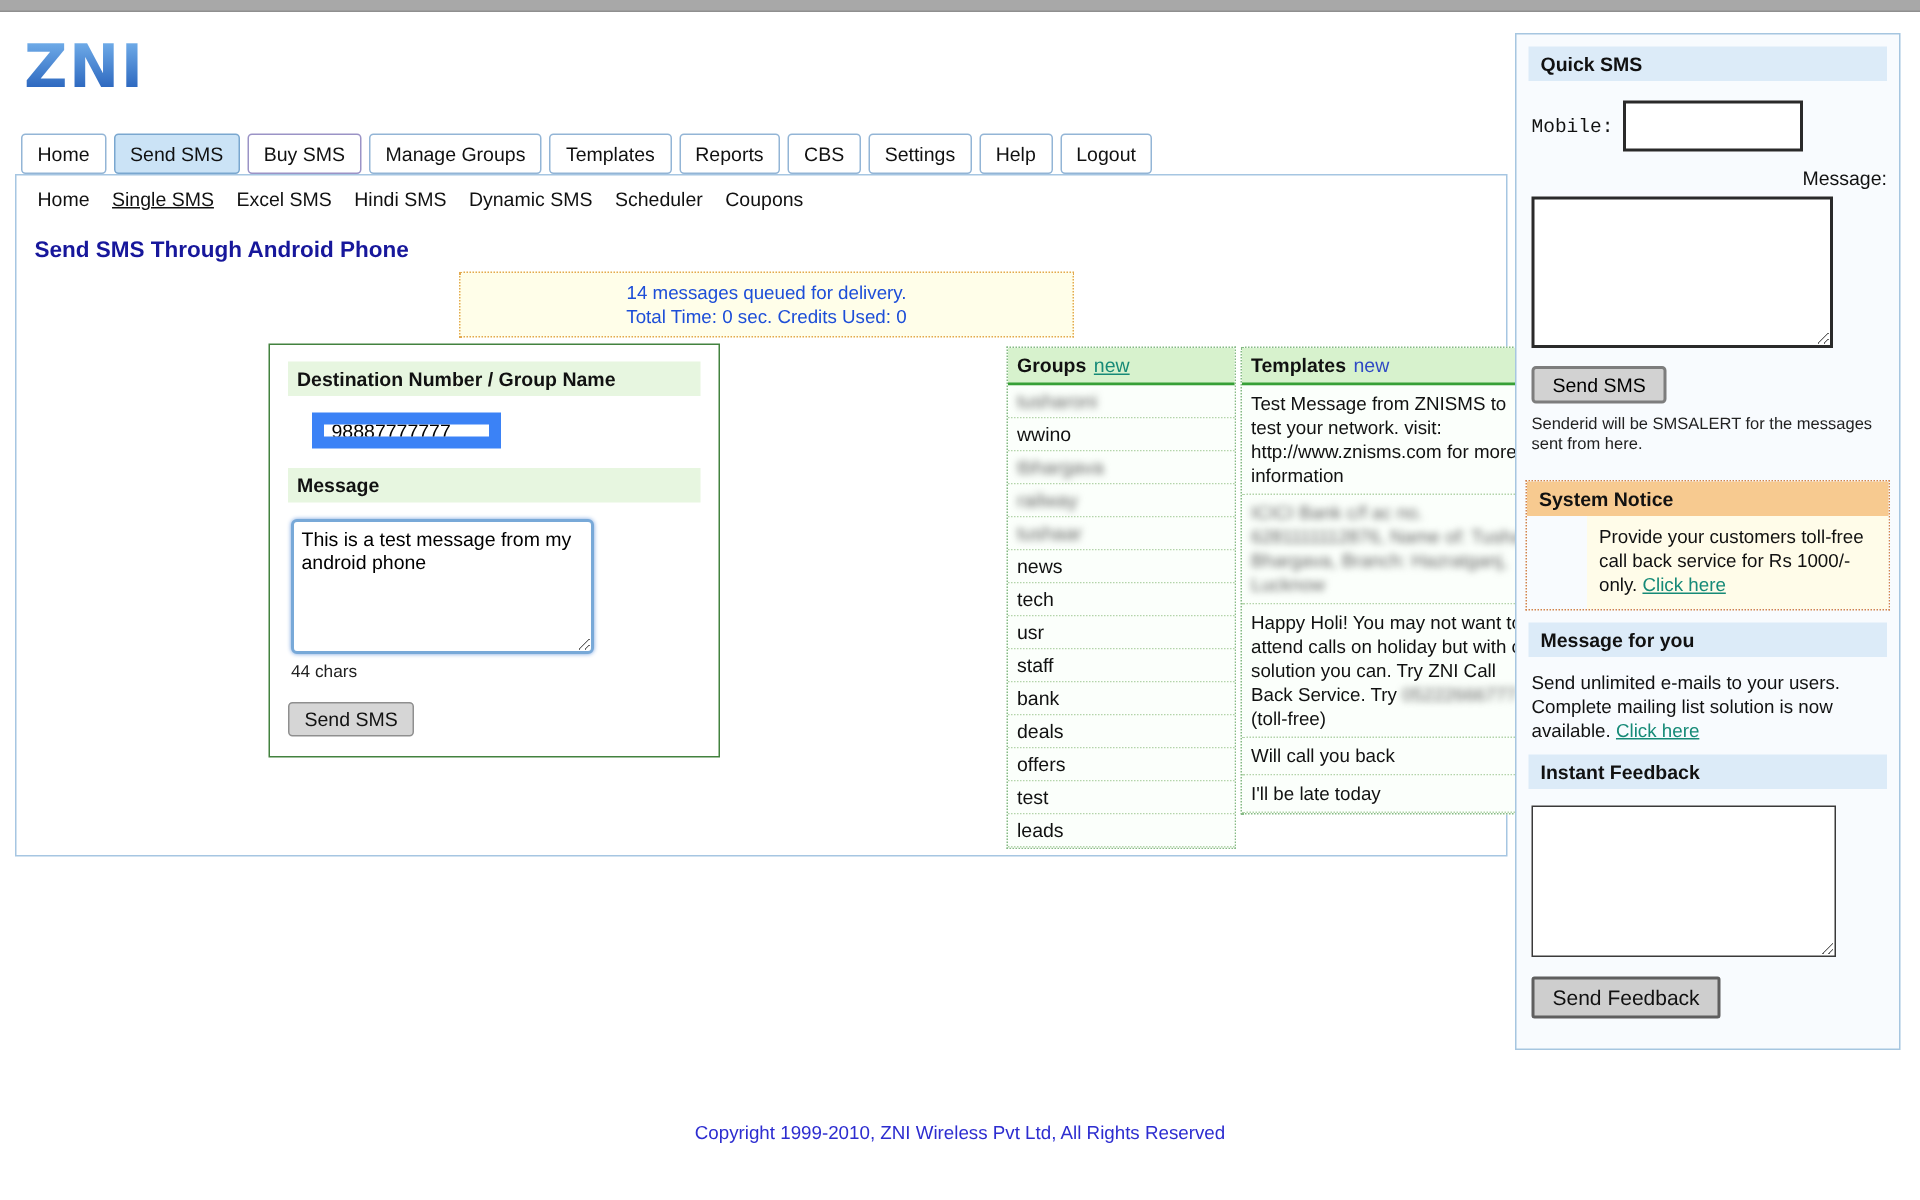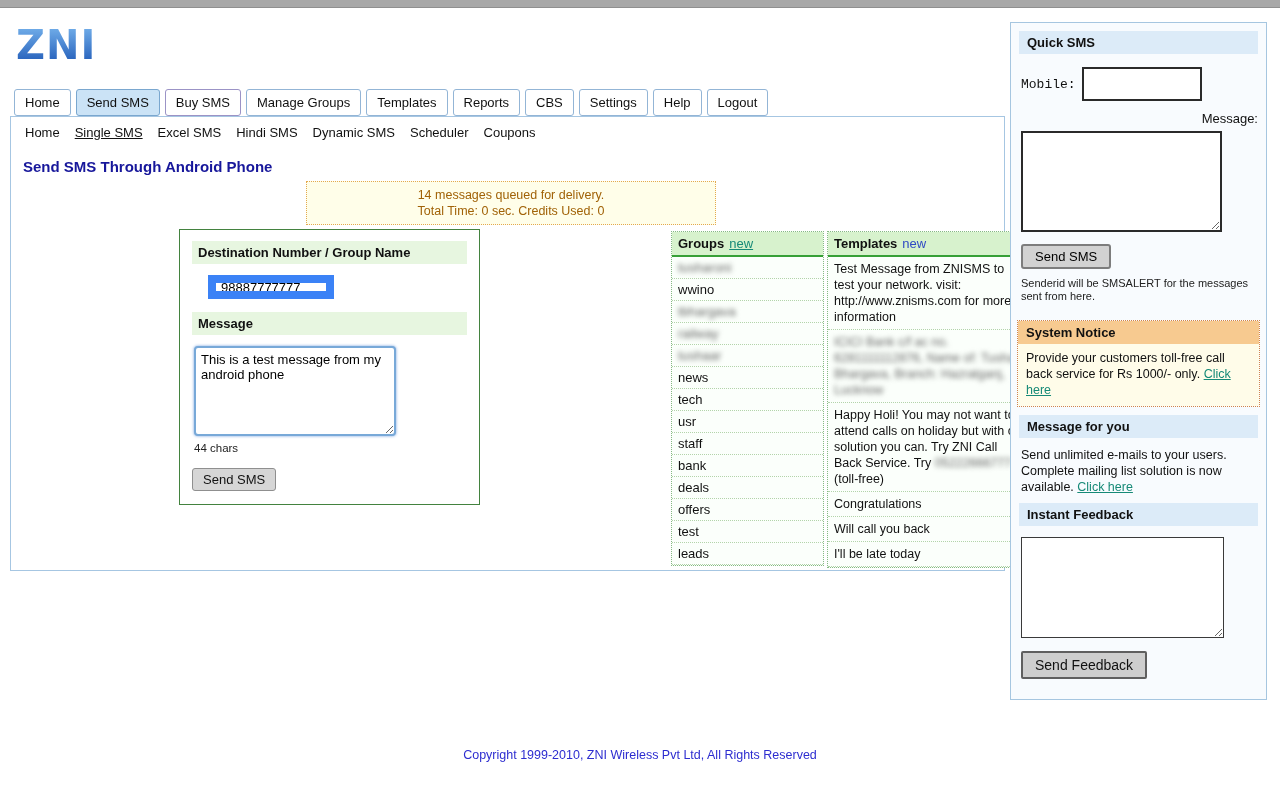--- a/index.html
+++ b/index.html
@@ -17,21 +17,21 @@
   .tab { font-size:13px; color:#111; padding:5px 10px; background:#fff; border:1px solid #93b5d6; border-radius:3px; cursor:pointer; white-space:nowrap; }
   .tab.active { background:#cbe3f6; border-color:#7aa7cf; }
   .tab.visited { border-color:#9b93c6; }
 
   .main-box { position:absolute; left:10px; top:116px; width:995px; height:455px; border:1px solid #a6c6e2; background:#fff; }
   .subnav { display:flex; gap:15px; padding:8px 14px 6px 14px; font-size:13px; color:#111; }
   .subnav-item { cursor:pointer; }
   .subnav-item.active { text-decoration:underline; }
   .page-title { margin:12px 0 0 12px; font-size:15px; font-weight:bold; color:#17179b; }
 
-  .queue-notice { position:absolute; left:295px; top:64px; width:410px; border:1px dotted #e3a94f; background:#fffee9; text-align:center; font-size:12.5px; color:#a16207; padding:5px 4px; line-height:16px; }
+  .queue-notice { position:absolute; left:295px; top:64px; width:410px; border:1px dotted #e3a94f; background:#fffee9; text-align:center; font-size:12.5px; color:#1d4ed8; padding:5px 4px; line-height:16px; }
 
   .send-form { position:absolute; left:168px; top:112px; width:301px; height:276px; border:1px solid #43823f; background:#fff; padding:11px 12px; }
   .form-strip { background:#e7f6e0; font-size:13px; font-weight:bold; color:#111; padding:4px 6px; margin-bottom:11px; }
   .dest-input { display:block; width:126px; height:24px; border:8px solid #3b82f6; font-size:13px; padding:2px 5px; margin:0 0 13px 16px; font-family:inherit; background:#fff; }
   .msg-textarea { display:block; width:202px; height:90px; border:2px solid #78a9d8; border-radius:4px; box-shadow:0 0 3px rgba(100,150,220,.9); font-size:13px; padding:4px 5px; margin:0 0 0 2px; font-family:inherit; resize:both; }
   .char-count { font-size:11.5px; color:#222; margin:6px 0 14px 2px; }
   .btn { font-size:13px; color:#111; background:#d6d6d6; border:1px solid #8f8f8f; border-radius:3px; padding:3px 10px; cursor:pointer; font-family:inherit; }
 
   .panel { position:absolute; top:114px; border:1px dotted #85b985; background:#f8fdf6;margin-left:36px; }
   .groups-panel { left:624px; width:153px; }
@@ -49,21 +49,21 @@
   .mobile-row { margin:13px 8px 0 10px; display:flex; align-items:center; font-size:13px; color:#111; }
   .mobile-row label { margin-right:6px;font-family:Liberation Mono, monospace; }
   .qs-mobile { width:120px; height:34px; border:2px solid #2a2a2a; font-size:13px; padding:2px 5px; font-family:inherit; background:#fff; }
   .qs-msg-label { margin:10px 8px 0 10px; font-size:13px; color:#111;text-align:right; }
   .qs-textarea { display:block; margin:5px 8px 0 10px; width:201px; height:101px; border:2px solid #2a2a2a; font-size:13px; padding:4px; font-family:inherit; resize:both; background:#fff; }
   .qs-send { margin:12px 0 0 10px; border:2px solid #7d7d7d; background:#d2d2d2; border-radius:3px; padding:3px 12px; font-size:13px; cursor:pointer; font-family:inherit; }
   .qs-note { margin:8px 12px 0 10px; font-size:11px; line-height:13px; color:#222; }
 
   .system-notice { margin:17px 6px 0 6px; border:1px dotted #d2844a; }
   .sn-header { background:#f7ca90; font-size:13px; font-weight:bold; color:#111; padding:4px 8px; }
-  .sn-body { background:#fffce9; padding:6px 16px 8px 8px; font-size:12.5px; line-height:16px; color:#111; }
+  .sn-body { background:#fffce9; padding:6px 16px 8px 8px; font-size:12.5px; line-height:16px; color:#111;margin-left:40px; }
 
   .mfy-body { margin:9px 12px 0 10px; font-size:12.5px; line-height:16px; color:#111; }
 
   .fb-textarea { display:block; margin:11px 8px 0 10px; width:203px; height:101px; border:1px solid #3a3a3a; font-size:13px; padding:4px; font-family:inherit; resize:both; background:#fff; }
   .fb-btn { margin:13px 0 0 10px; border:2px solid #5f5f5f; background:#cecece; border-radius:2px; padding:4px 12px; font-size:14px; color:#111; cursor:pointer; font-family:inherit; }
 
   .footer { position:absolute; left:0; top:748px; width:100%; text-align:center; font-size:12.5px; color:#2d2dd0; }
 </style>
 </head>
 <body>
@@ -138,21 +138,20 @@
     </div>
 
     <div class="panel templates-panel">
       <div class="panel-header">
         <span>Templates</span><a class="blue-link">new</a>
       </div>
       <div>
           <div class="tpl-item"><span>Test Message from ZNISMS to test your network. visit: http://www.znisms.com for more information</span></div>
           <div class="tpl-item"><span class="blurred">ICICI Bank c/f ac no. 6281111112876, Name of: Tushar Bhargava, Branch: Hazratganj, Lucknow</span></div>
           <div class="tpl-item"><span>Happy Holi! You may not want to attend calls on holiday but with our solution you can. Try ZNI Call Back Service. Try </span><span class="blurred">05222666777</span><span> (toll-free)</span></div>
-          <div class="tpl-item"><span>Congratulations</span></div>
           <div class="tpl-item"><span>Will call you back</span></div>
           <div class="tpl-item"><span>I'll be late today</span></div>
         </div>
     </div>
 
   </div>
 
   <div class="sidebar">
 
     <div class="side-strip">Quick SMS</div>

